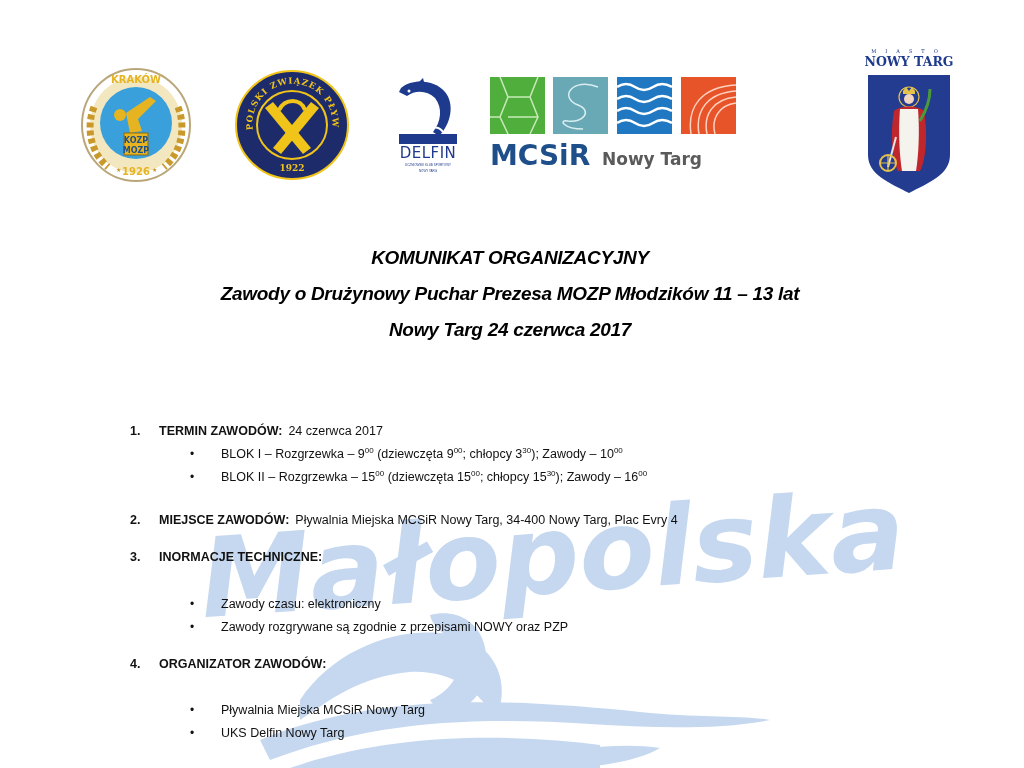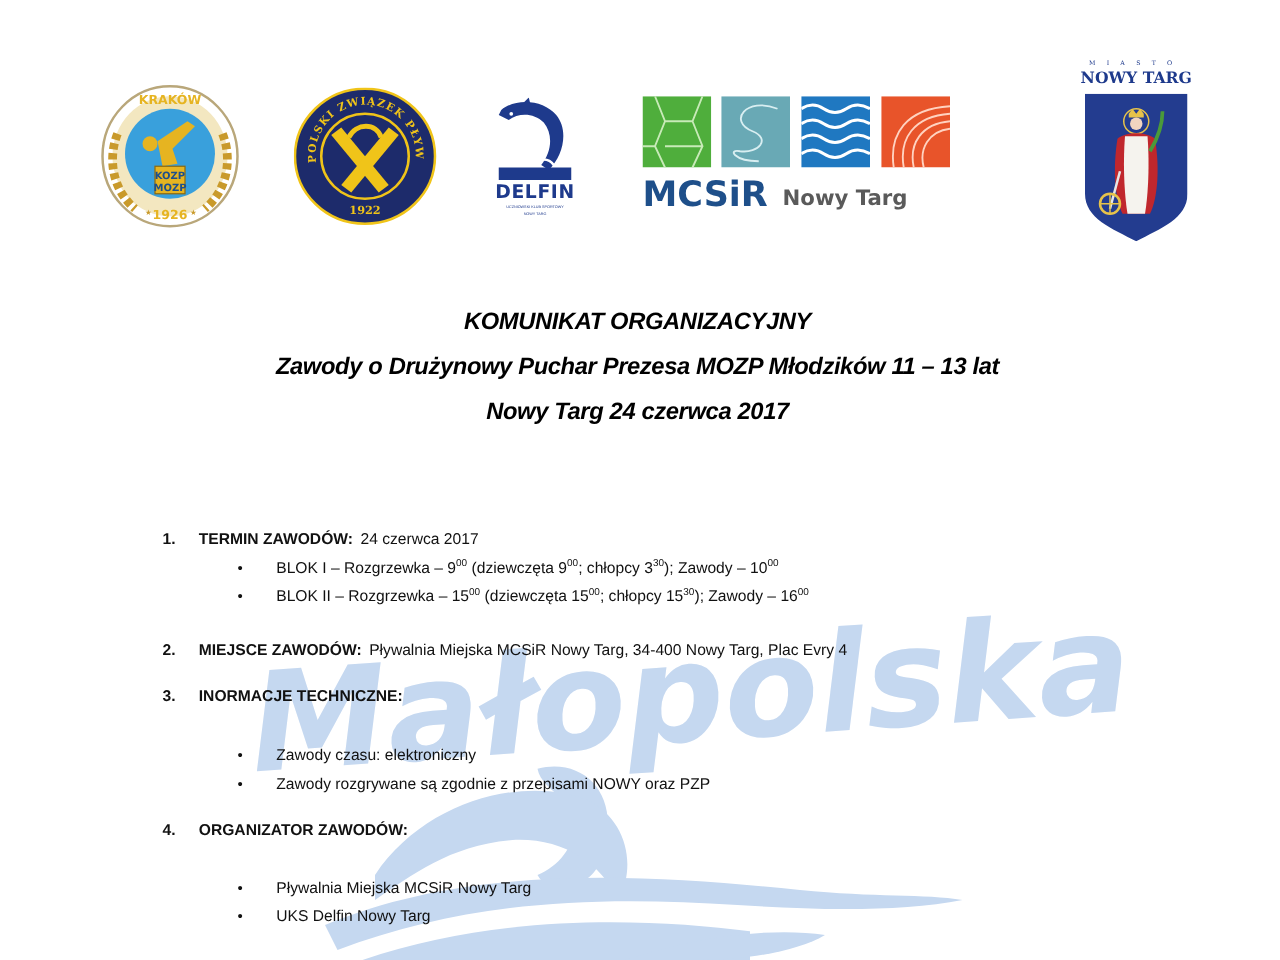--- a/index.html
+++ b/index.html
@@ -25,26 +25,26 @@
     .logos {
       position: absolute;
       left: 0; top: 0;
       width: 1024px; height: 200px;
       z-index: 1;
     }
     .logo { position: absolute; }
     .logo-kozp { left: 80px; top: 67px; width: 112px; height: 116px; }
     .logo-pzp  { left: 235px; top: 70px; width: 115px; height: 110px; }
     .logo-delfin { left: 393px; top: 78px; width: 70px; height: 100px; }
-    .logo-mcsir { left: 513px; top: 77px; width: 250px; height: 100px; }
+    .logo-mcsir { left: 489px; top: 77px; width: 250px; height: 100px; }
     .logo-nowytarg { left: 862px; top: 48px; width: 94px; height: 145px; }
 
     .delfin-title {
       position: absolute; left: 0; top: 66px; width: 70px; text-align: center;
-      font-family: "DejaVu Sans", sans-serif; font-weight: bold; font-size: 15px;
+      font-family: "DejaVu Sans", sans-serif; font-weight: normal; font-size: 15px;
       color: #1e3a8c; letter-spacing: 0.5px;
     }
     .delfin-sub {
       position: absolute; left: 0; top: 85px; width: 70px; text-align: center;
       font-size: 3px; color: #1e3a8c;
     }
     .delfin-city {
       position: absolute; left: 0; top: 91px; width: 70px; text-align: center;
       font-size: 3px; color: #1e3a8c;
     }

